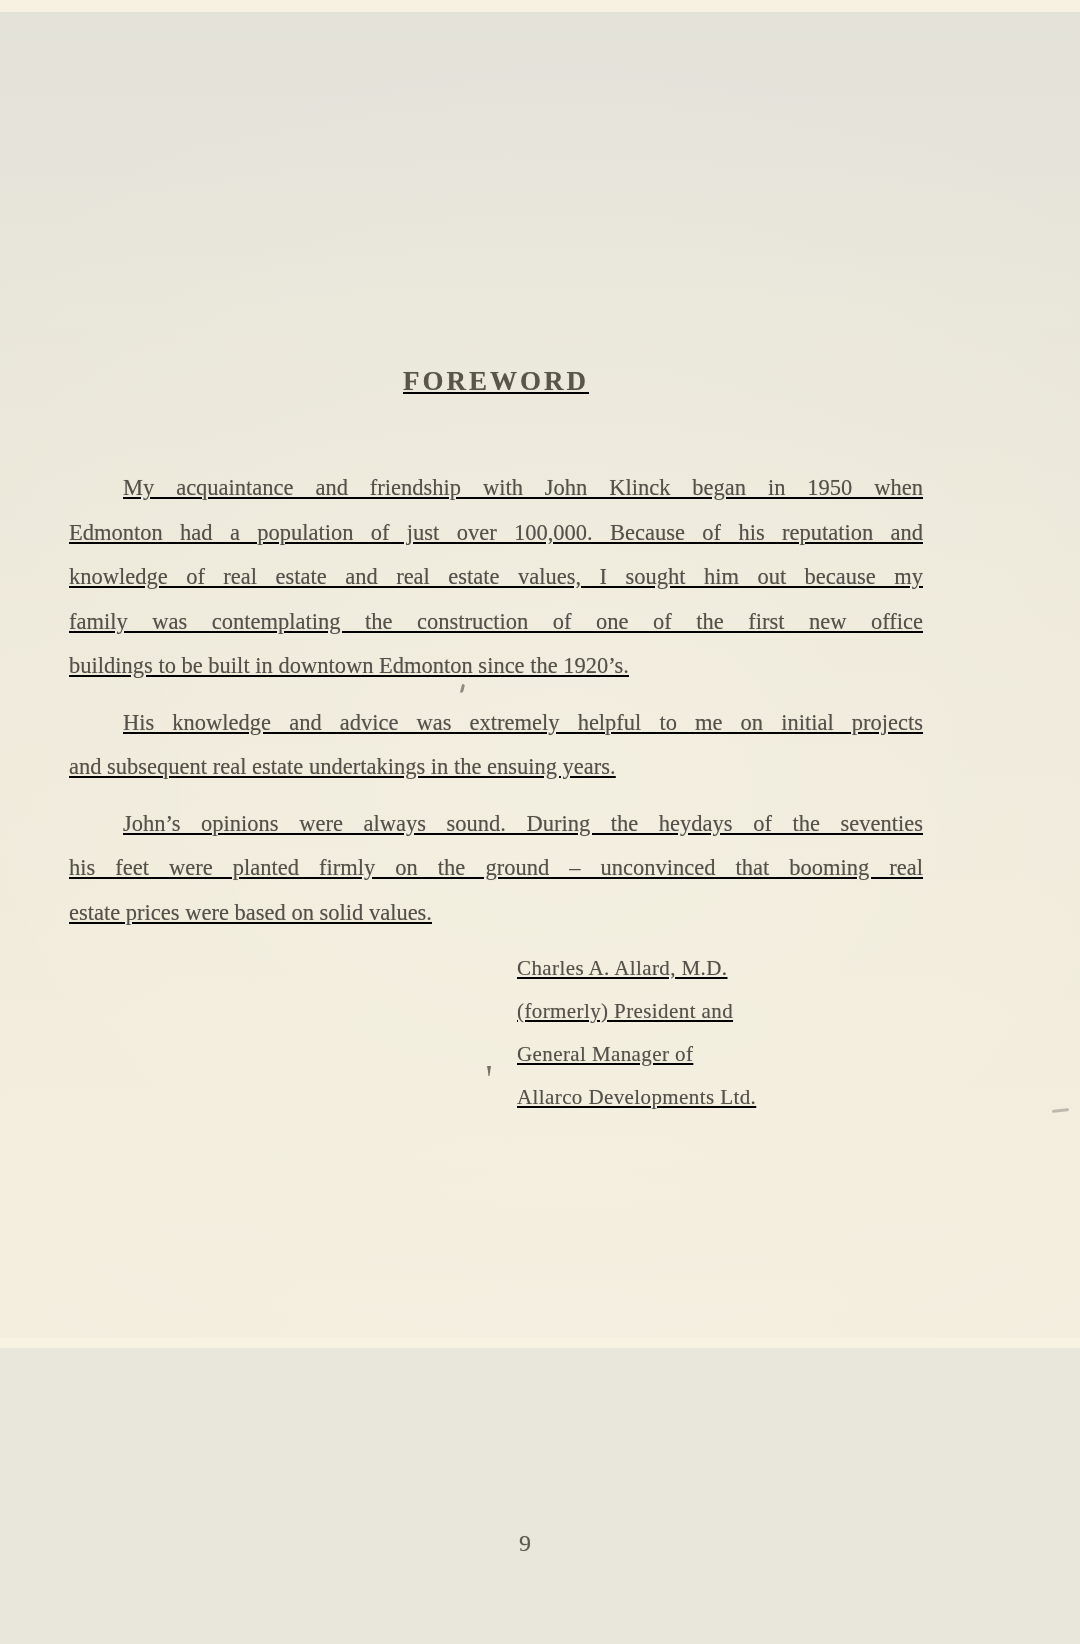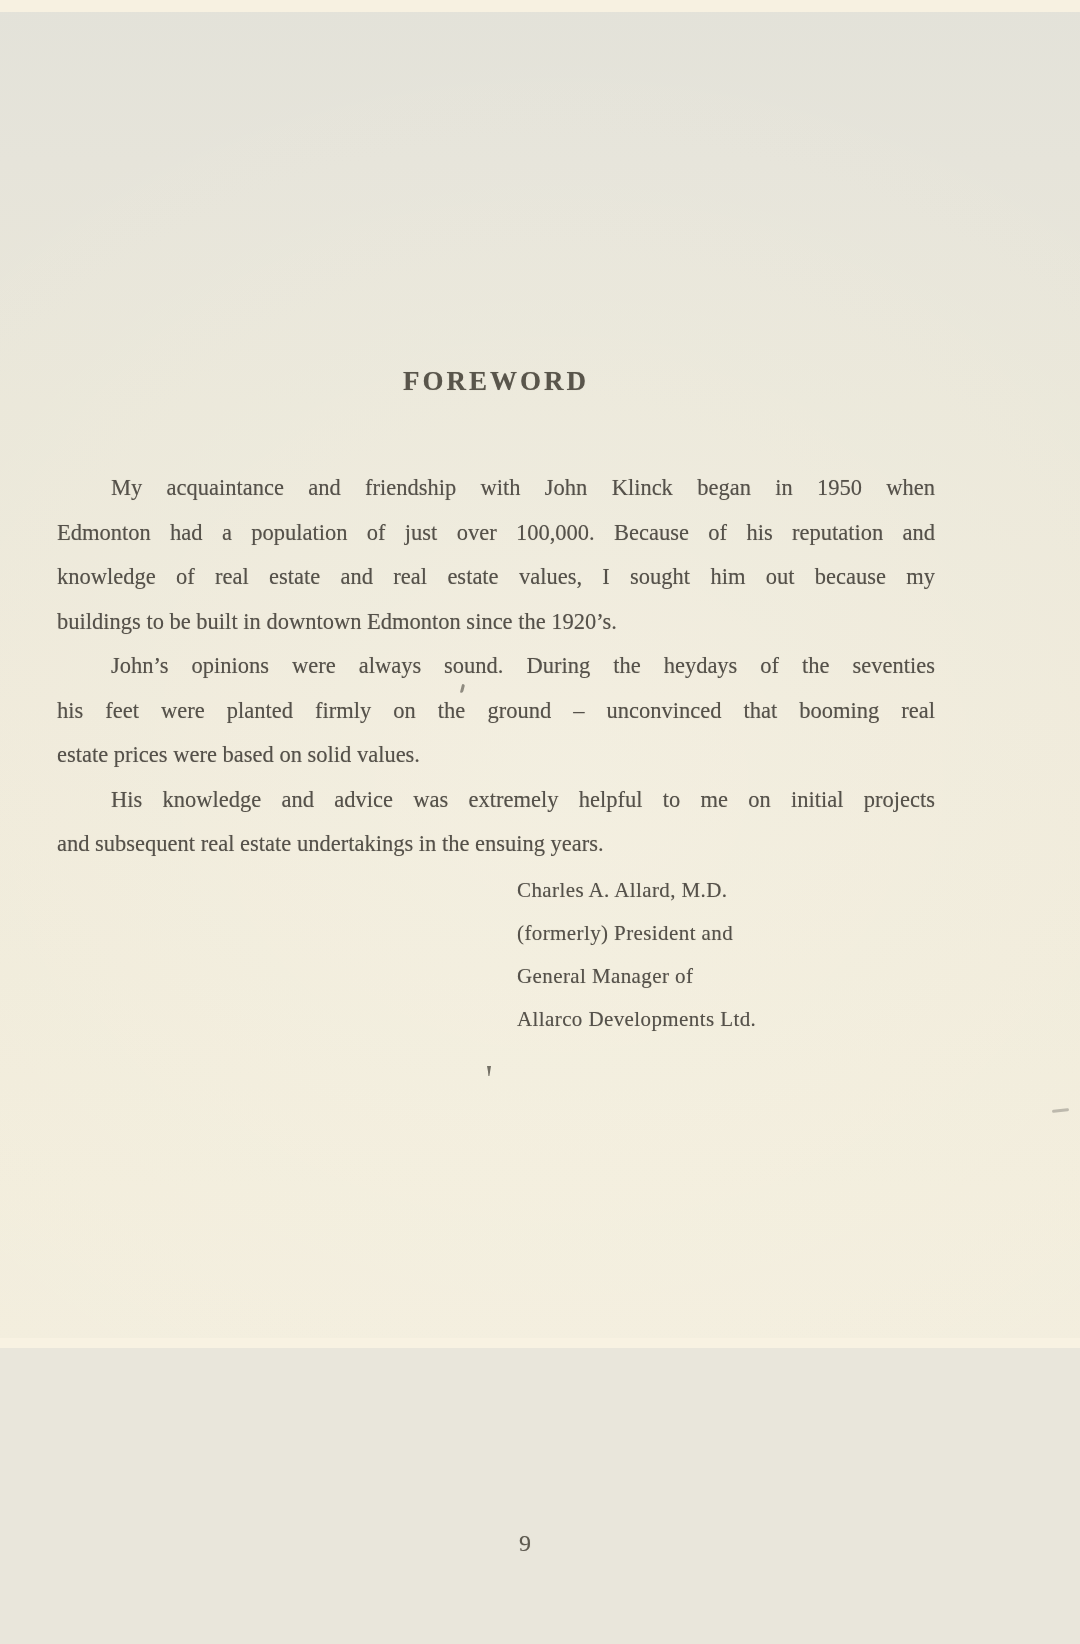--- a/index.html
+++ b/index.html
@@ -20,20 +20,21 @@
     background:
       radial-gradient(130% 90% at 52% 58%, rgba(255, 252, 242, 0.28) 0%, rgba(255, 252, 242, 0) 62%),
       linear-gradient(180deg,
         #e3e2d9 0%,
         #e6e4da 12%,
         #eae7d9 30%,
         #eee9d9 52%,
         #f0ebda 72%,
         #f2eddc 88%,
         #f3eede 100%);
+    text-decoration: underline;
   }
   .edge-strip-top {
     position: absolute;
     top: 0; left: 0;
     width: 100%; height: 12px;
     background: #f7f1e1;
   }
   .edge-strip-bottom {
     position: absolute;
     bottom: 0; left: 0;
@@ -54,21 +55,21 @@
     line-height: 36px;
     font-weight: bold;
     text-align: center;
     letter-spacing: 3px;
     color: #59554b;
   }
   .body-text {
     margin-top: 67px;
     font-size: 22.5px;
   }
-  .para { margin: 0; }
+  .para { margin: 12px; }
   .line {
     line-height: 44.5px;
     text-align: justify;
     text-align-last: justify;
     white-space: normal;
   }
   .line.first { text-indent: 54px; }
   .line.last {
     text-align: right;
     text-align-last: left;
@@ -126,32 +127,33 @@
   <div class="text-column">
 
     <div class="page-title">FOREWORD</div>
 
     <div class="body-text">
 
       <div class="para">
         <div class="line first">My acquaintance and friendship with John Klinck began in 1950 when</div>
         <div class="line">Edmonton had a population of just over 100,000. Because of his reputation and</div>
         <div class="line">knowledge of real estate and real estate values, I sought him out because my</div>
+        <div class="line">family was contemplating the construction of one of the first new office</div>
         <div class="line last">buildings to be built in downtown Edmonton since the 1920’s.</div>
+      </div>
+
+      <div class="para">
+        <div class="line first">His knowledge and advice was extremely helpful to me on initial projects</div>
+        <div class="line last">and subsequent real estate undertakings in the ensuing years.</div>
       </div>
 
       <div class="para">
         <div class="line first">John’s opinions were always sound. During the heydays of the seventies</div>
         <div class="line">his feet were planted firmly on the ground – unconvinced that booming real</div>
         <div class="line last">estate prices were based on solid values.</div>
-      </div>
-
-      <div class="para">
-        <div class="line first">His knowledge and advice was extremely helpful to me on initial projects</div>
-        <div class="line last">and subsequent real estate undertakings in the ensuing years.</div>
       </div>
 
 
 
       <div class="signature-block">
         <div class="signature-line">Charles A. Allard, M.D.</div>
         <div class="signature-line">(formerly) President and</div>
         <div class="signature-line">General Manager of</div>
         <div class="signature-line">Allarco Developments Ltd.</div>
       </div>

